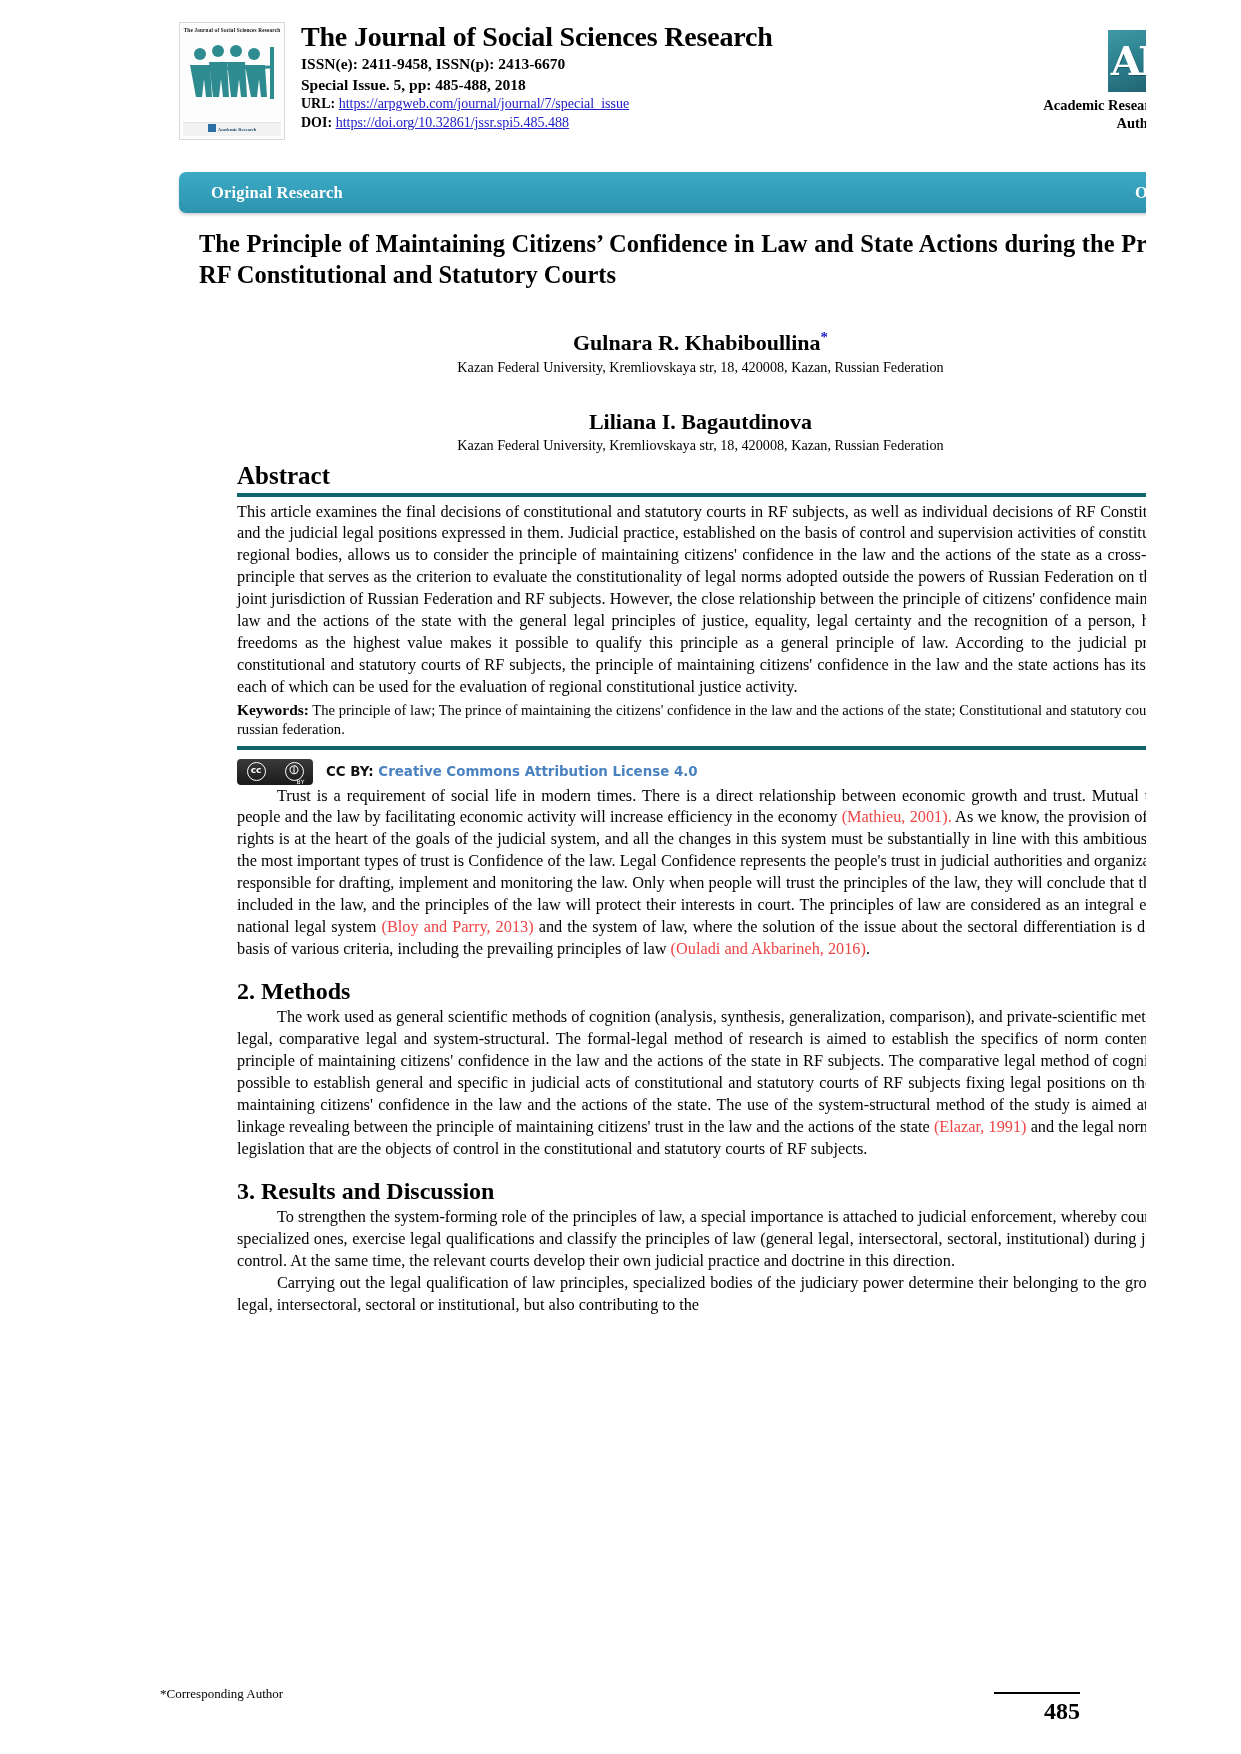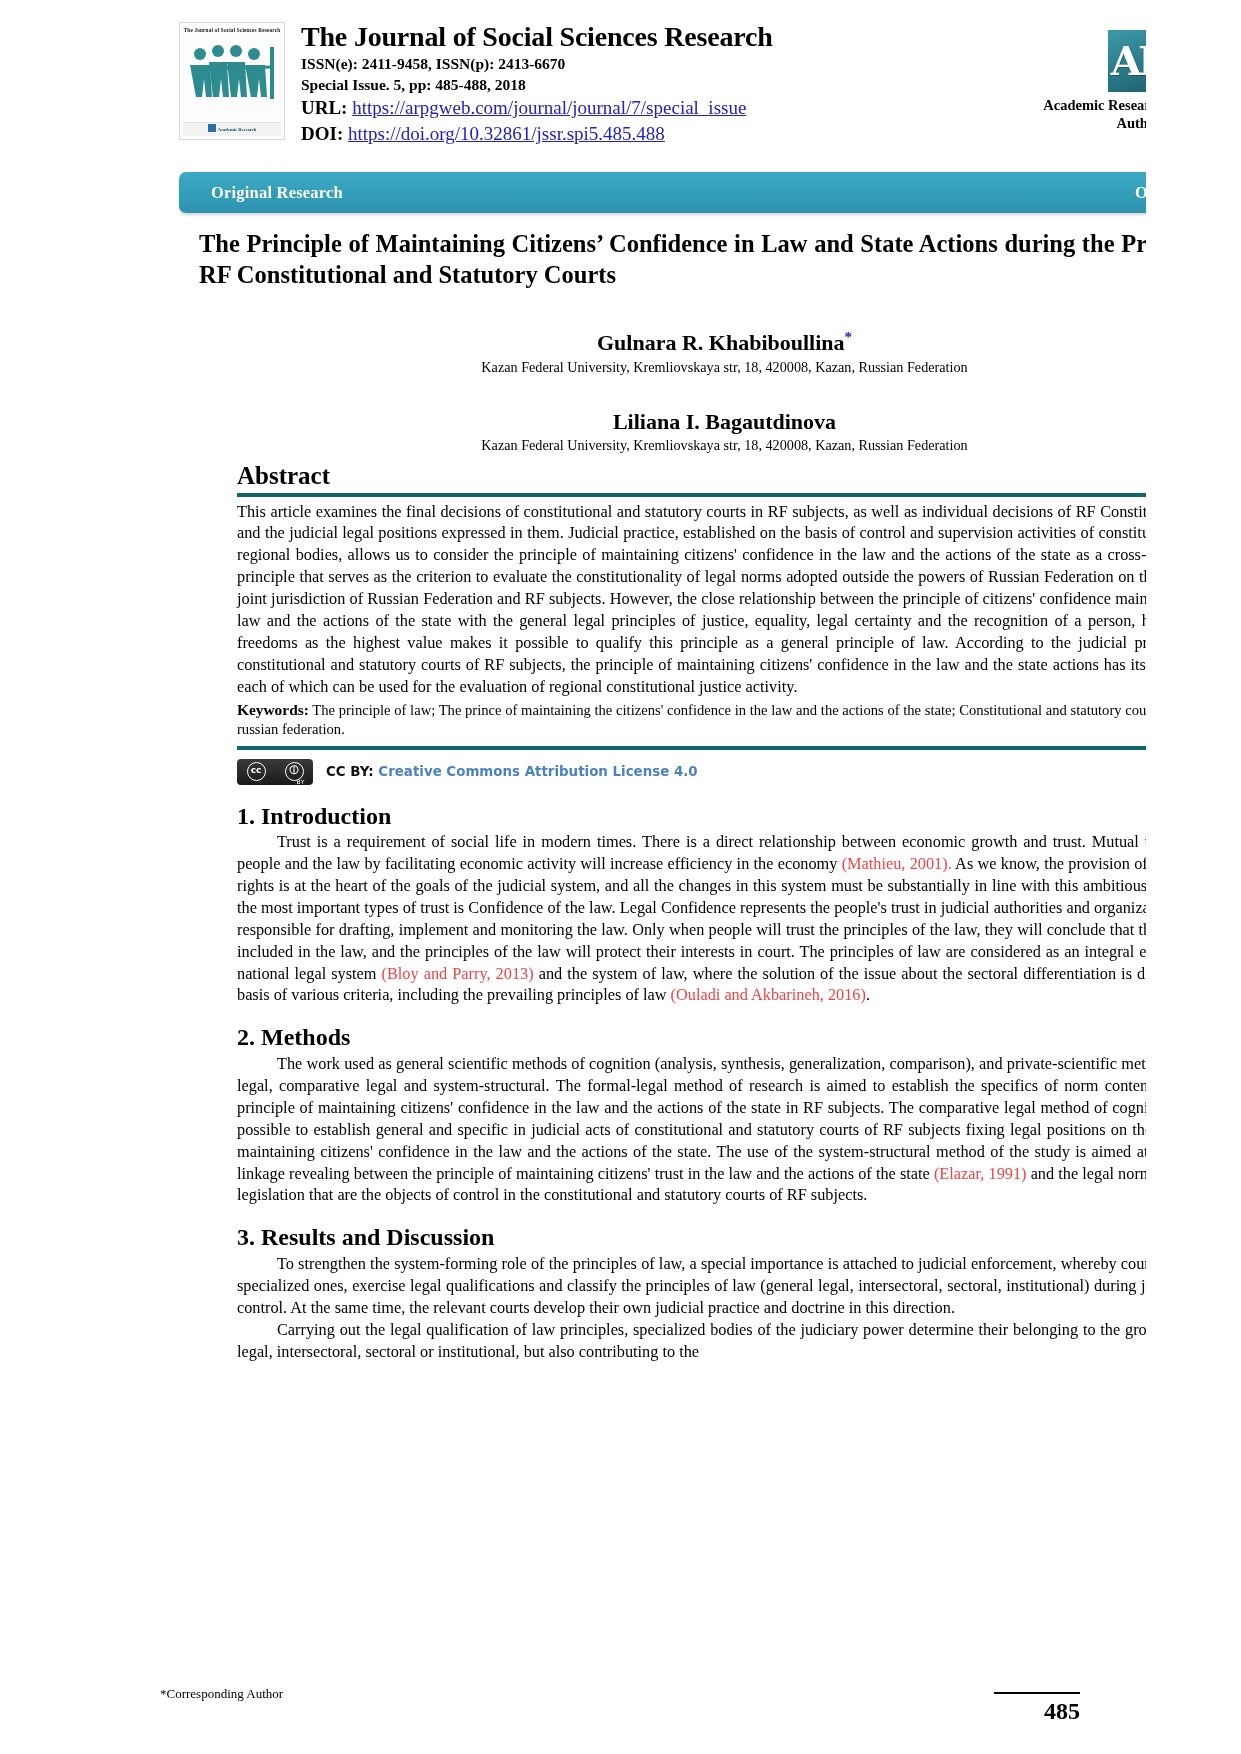--- a/index.html
+++ b/index.html
@@ -86,21 +86,21 @@
     line-height: 1.08;
     letter-spacing: -0.2px;
     margin: 0 0 2px 0;
   }
   .issn-line, .issue-line {
     font-size: 15.5px;
     font-weight: bold;
     line-height: 1.33;
   }
   .url-line, .doi-line {
-    font-size: 19px;
+    font-size: 14px;
     line-height: 1.34;
     font-weight: bold;
   }
   .url-line .lnk, .doi-line .lnk {
     font-weight: normal;
     color: #2020c8;
     text-decoration: underline;
     word-break: break-all;
   }
 
@@ -159,21 +159,21 @@
     top: 228px;
     width: 1035px;
     font-size: 24.5px;
     font-weight: bold;
     line-height: 1.28;
     text-align: justify;
     text-align-last: left;
   }
   .authors-block {
     position: absolute;
-    left: 112px;
+    left: 88px;
     top: 318px;
     width: 1035px;
     text-align: center;
   }
   .author-name {
     font-size: 22px;
     font-weight: bold;
     line-height: 1.2;
     margin-top: 10px;
   }
@@ -406,21 +406,20 @@
         <span class="circ">ⓘ</span>
         <span class="by-lbl">BY</span>
       </div>
       <div class="cc-text">
         <span>CC BY:</span>
         <span class="cc-link">Creative Commons Attribution License 4.0</span>
       </div>
     </div>
 
     <div id="sections-host">
-        <h2 class="sec-head">1. Introduction</h2>
         <p class="body-p"><span>Trust is a requirement of social life in modern times. There is a direct relationship between economic growth and trust. Mutual trust between people and the law by facilitating economic activity will increase efficiency in the economy </span><span class="cite">(Mathieu, 2001).</span><span> As we know, the provision of basic human rights is at the heart of the goals of the judicial system, and all the changes in this system must be substantially in line with this ambitious goal. One of the most important types of trust is Confidence of the law. Legal Confidence represents the people's trust in judicial authorities and organizations that are responsible for drafting, implement and monitoring the law. Only when people will trust the principles of the law, they will conclude that their rights are included in the law, and the principles of the law will protect their interests in court. The principles of law are considered as an integral element of the national legal system </span><span class="cite">(Bloy and Parry, 2013)</span><span> and the system of law, where the solution of the issue about the sectoral differentiation is decided on the basis of various criteria, including the prevailing principles of law </span><span class="cite">(Ouladi and Akbarineh, 2016)</span><span>.</span></p>
         <h2 class="sec-head">2. Methods</h2>
         <p class="body-p"><span>The work used as general scientific methods of cognition (analysis, synthesis, generalization, comparison), and private-scientific methods: formal-legal, comparative legal and system-structural. The formal-legal method of research is aimed to establish the specifics of norm content that fix the principle of maintaining citizens' confidence in the law and the actions of the state in RF subjects. The comparative legal method of cognition makes it possible to establish general and specific in judicial acts of constitutional and statutory courts of RF subjects fixing legal positions on the principle of maintaining citizens' confidence in the law and the actions of the state. The use of the system-structural method of the study is aimed at inter-system linkage revealing between the principle of maintaining citizens' trust in the law and the actions of the state </span><span class="cite">(Elazar, 1991)</span><span> and the legal norms of regional legislation that are the objects of control in the constitutional and statutory courts of RF subjects.</span></p>
         <h2 class="sec-head">3. Results and Discussion</h2>
         <p class="body-p"><span>To strengthen the system-forming role of the principles of law, a special importance is attached to judicial enforcement, whereby courts, especially specialized ones, exercise legal qualifications and classify the principles of law (general legal, intersectoral, sectoral, institutional) during judicial norm-control. At the same time, the relevant courts develop their own judicial practice and doctrine in this direction.</span></p>
         <p class="body-p"><span>Carrying out the legal qualification of law principles, specialized bodies of the judiciary power determine their belonging to the group of general legal, intersectoral, sectoral or institutional, but also contributing to the</span></p>
       </div>
 
   </div>
 

